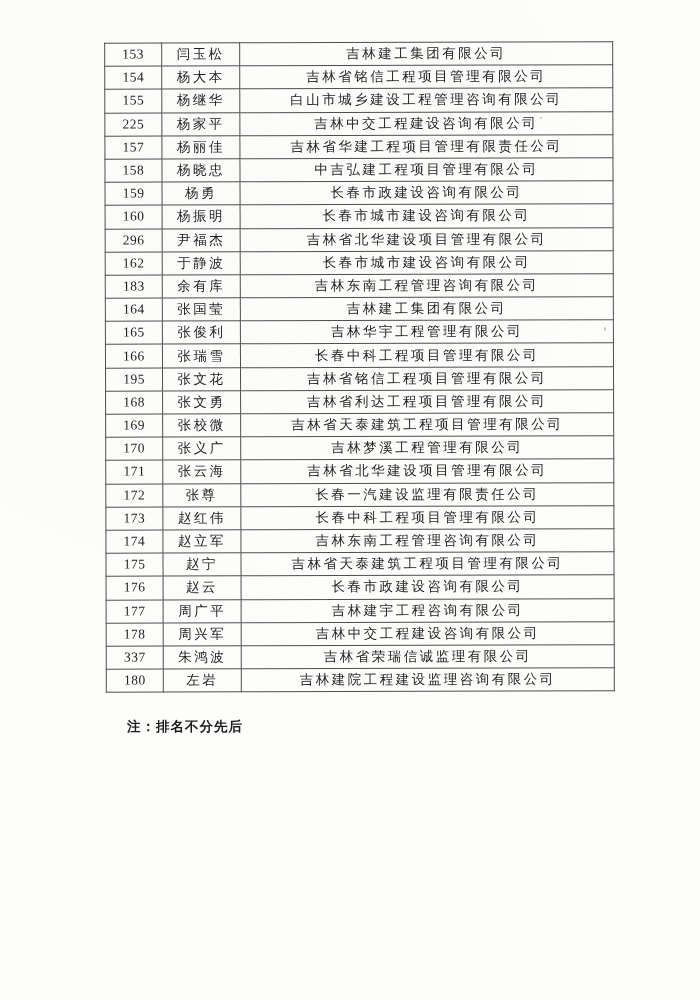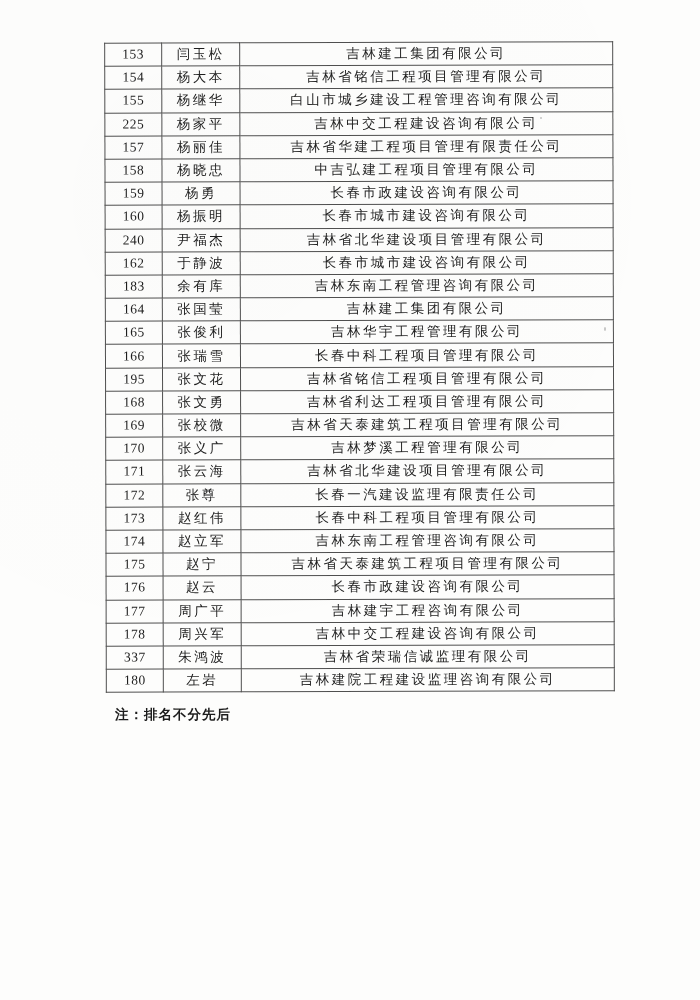--- a/index.html
+++ b/index.html
@@ -53,21 +53,21 @@
     letter-spacing: 2.5px;
     font-family: Liberation Serif, serif;
   }
   td.col-company {
     letter-spacing: 2.5px;
   }
   .footnote {
     position: absolute;
     left: 115px;
     top: 706px;
-    margin: 0;
+    margin: 12px;
     font-size: 13.5px;
     font-weight: bold;
     letter-spacing: 1px;
     color: #1c1c1c;
   }
   
   .speckle {
     position: absolute;
     background: rgba(90,90,90,0.35);
     border-radius: 50%;
@@ -122,21 +122,21 @@
           <td class="col-rank">159</td>
           <td class="col-name">杨勇</td>
           <td class="col-company">长春市政建设咨询有限公司</td>
         </tr>
         <tr>
           <td class="col-rank">160</td>
           <td class="col-name">杨振明</td>
           <td class="col-company">长春市城市建设咨询有限公司</td>
         </tr>
         <tr>
-          <td class="col-rank">240</td>
+          <td class="col-rank">296</td>
           <td class="col-name">尹福杰</td>
           <td class="col-company">吉林省北华建设项目管理有限公司</td>
         </tr>
         <tr>
           <td class="col-rank">162</td>
           <td class="col-name">于静波</td>
           <td class="col-company">长春市城市建设咨询有限公司</td>
         </tr>
         <tr>
           <td class="col-rank">183</td>

